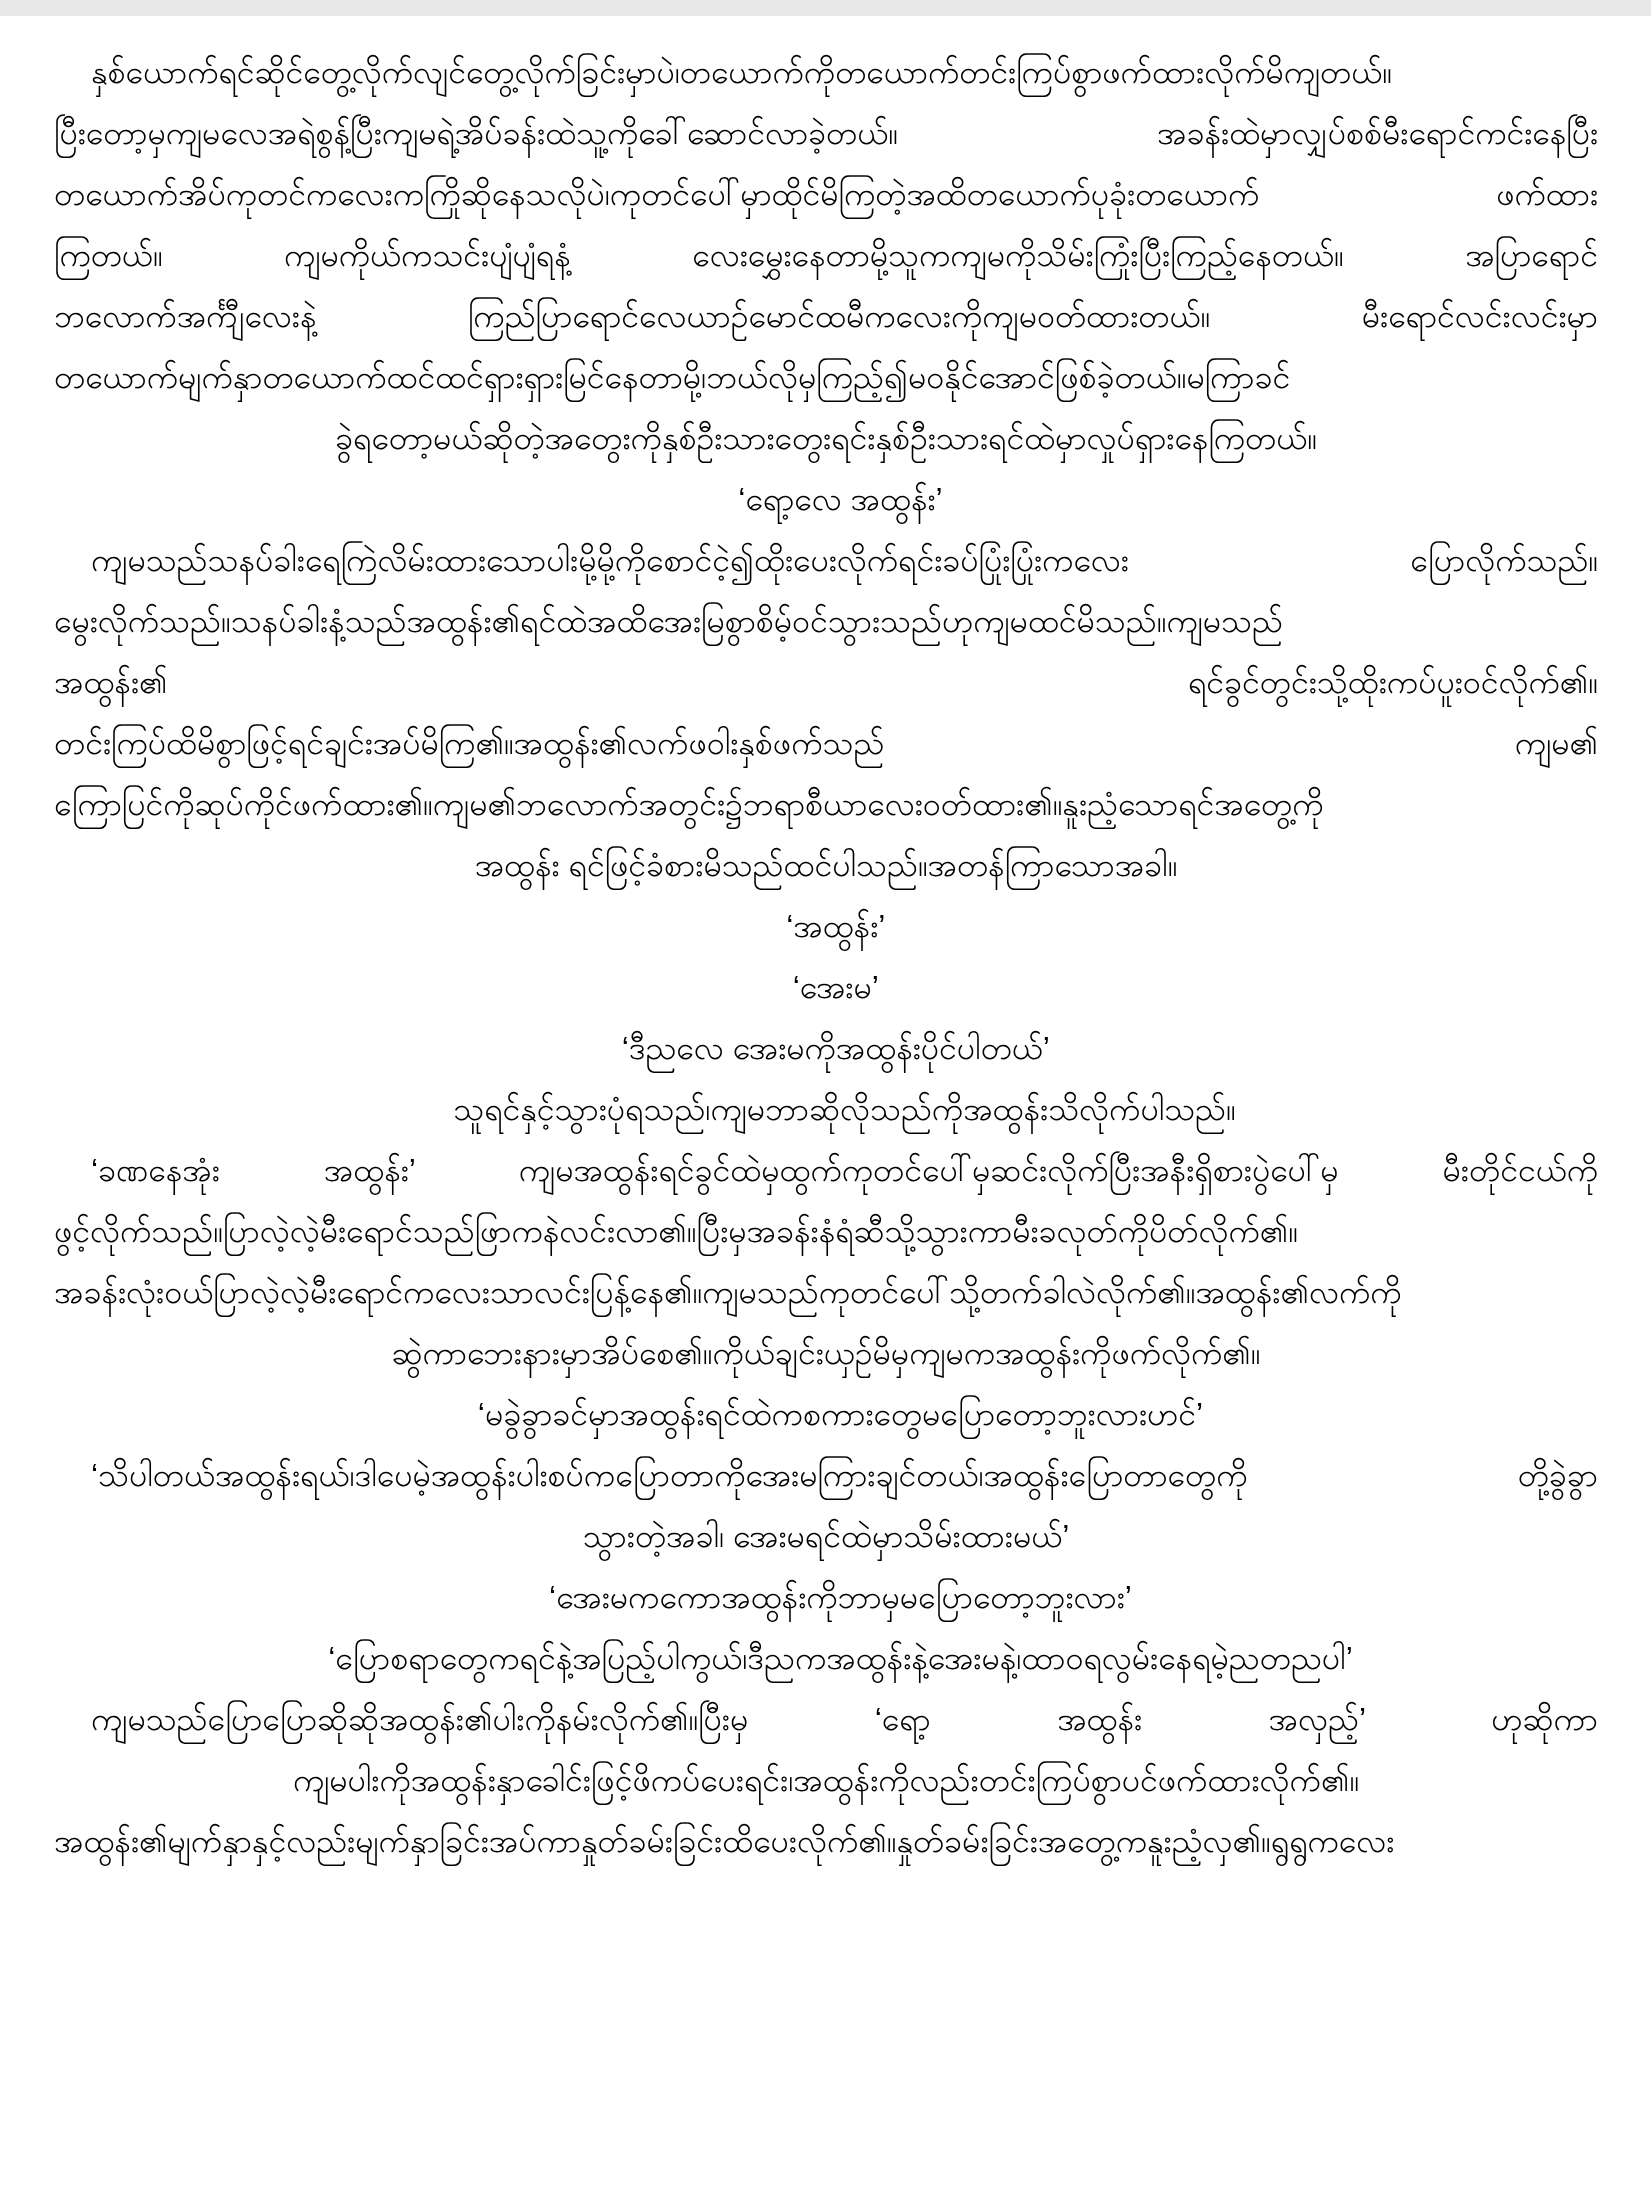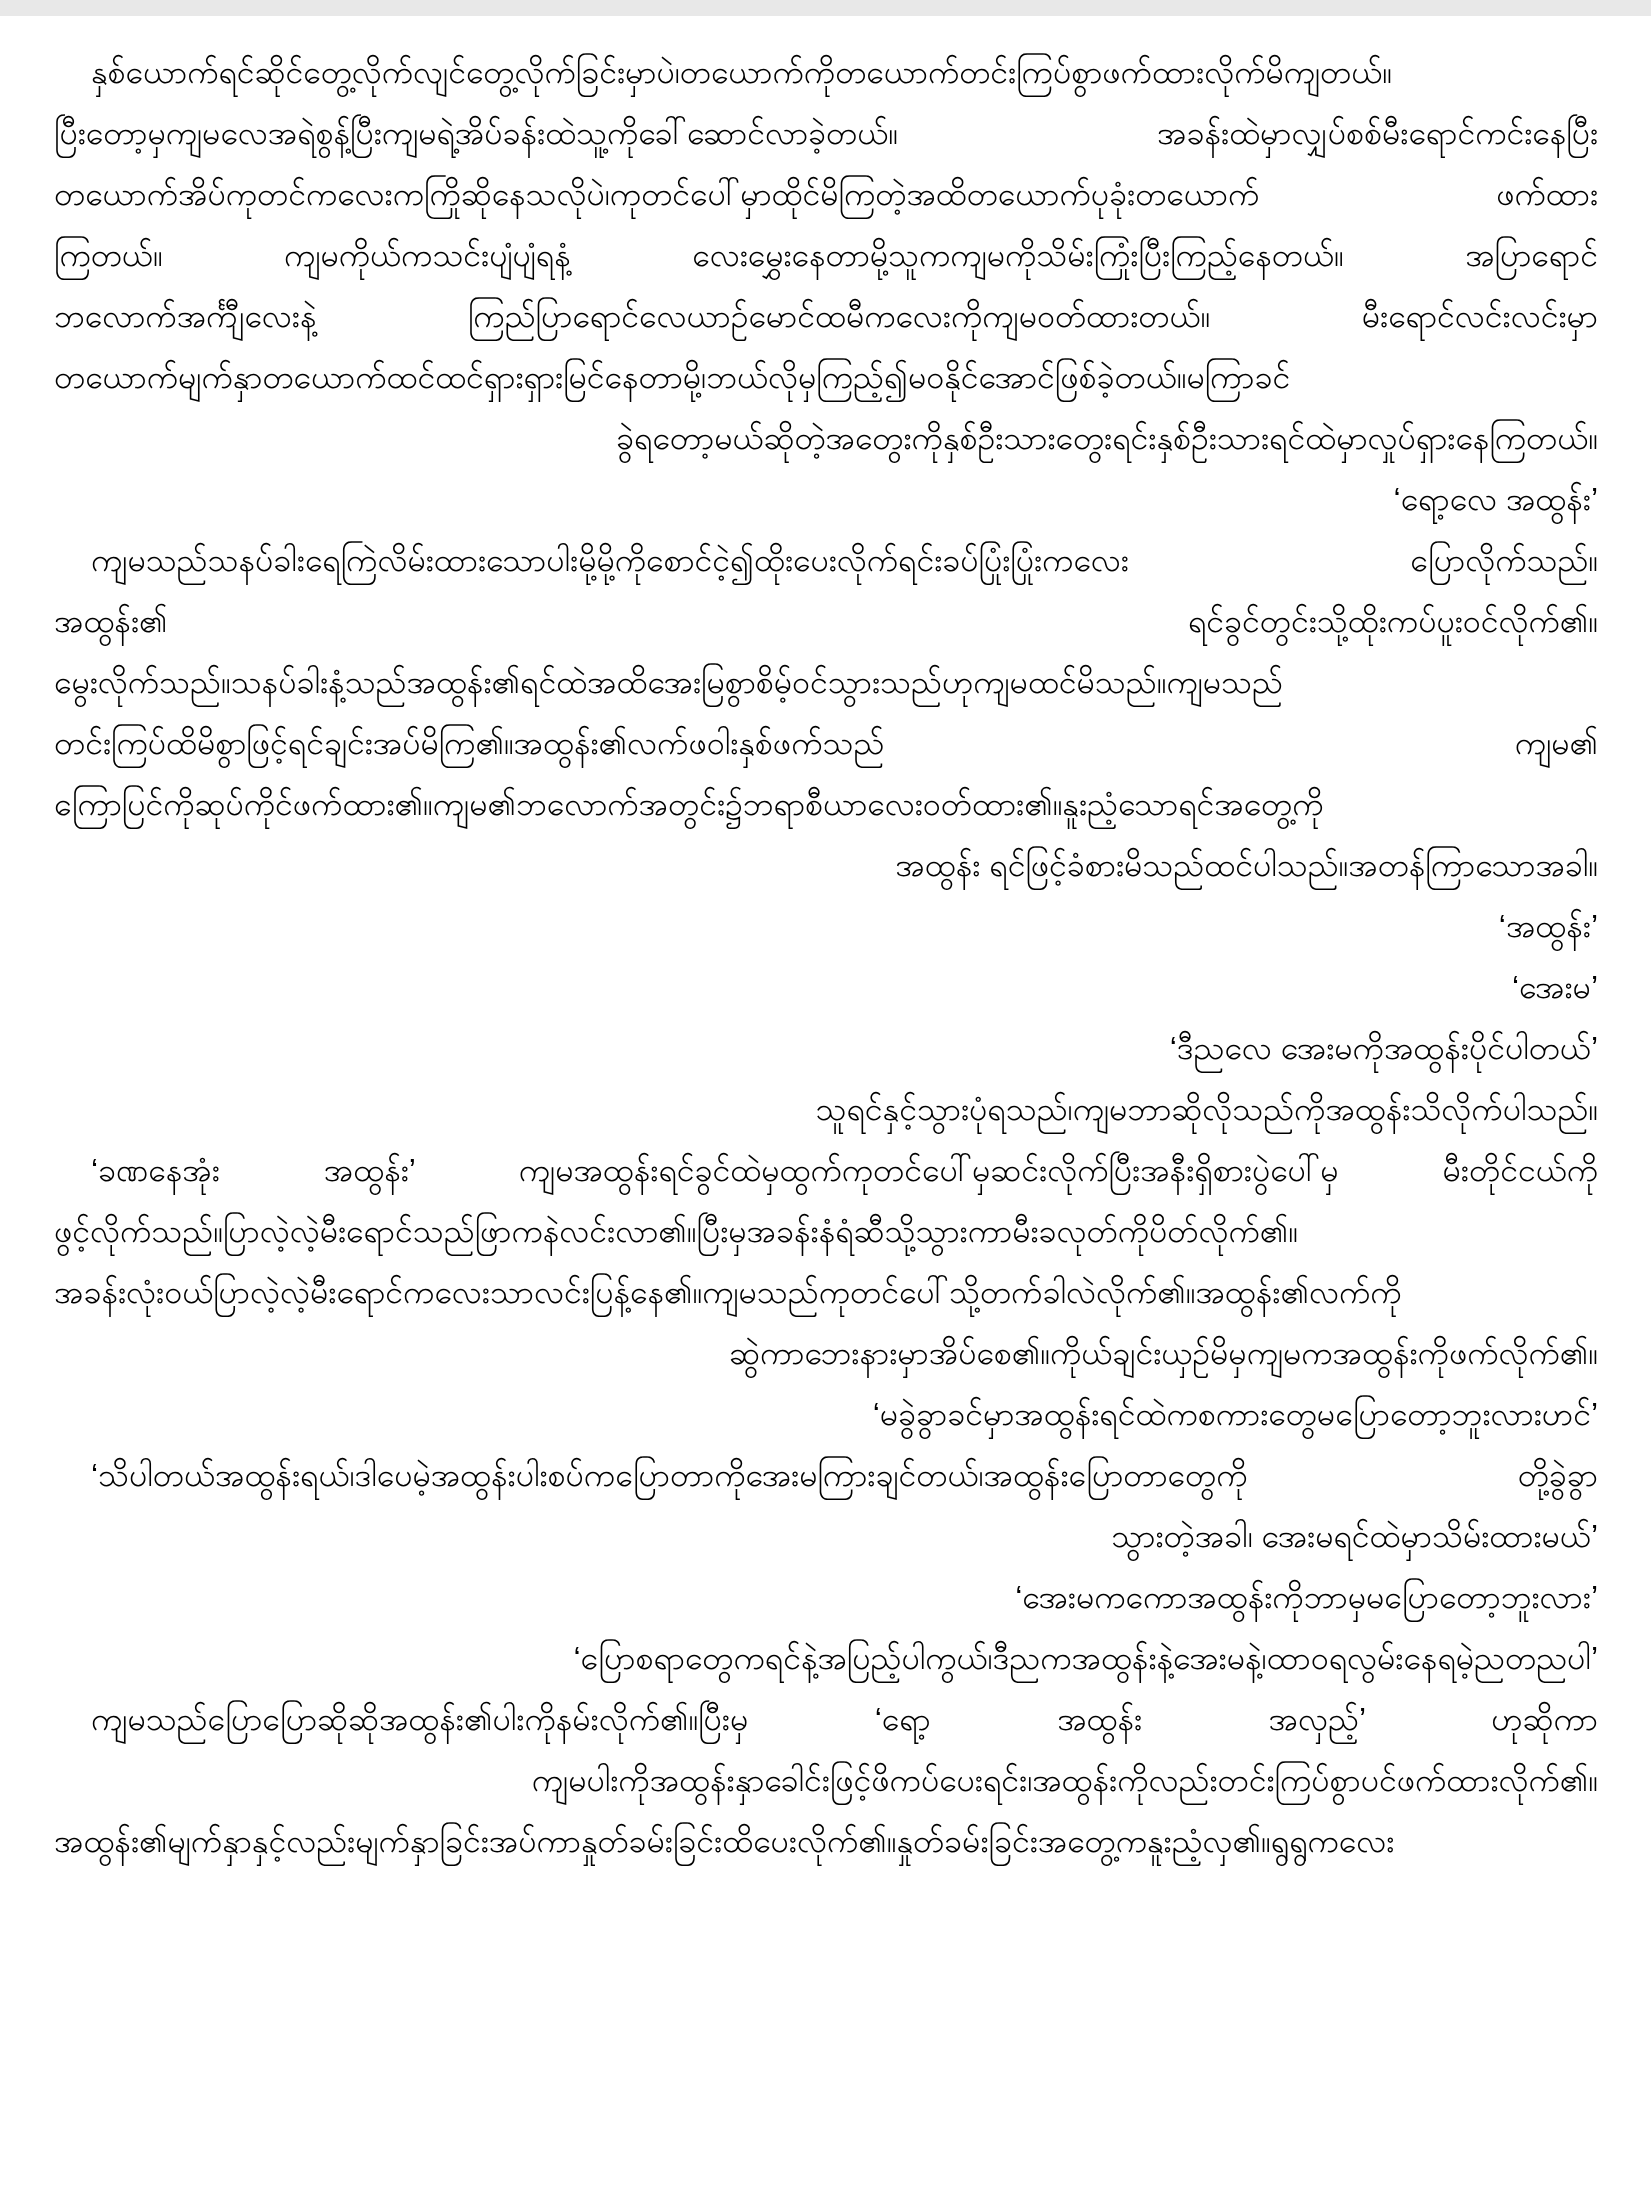--- a/index.html
+++ b/index.html
@@ -16,21 +16,21 @@
     font-weight:400;
     color:#000000;
   }
   .text-block{
     width:100%;
   }
   .line{
     font-size:32px;
     line-height:61px;
     height:61px;
-    text-align:right;
+    text-align:center;
     white-space:normal;
     overflow:hidden;
     letter-spacing:0px;
   }
   .line.justify{
     text-align:justify;
     text-align-last:justify;
     -moz-text-align-last:justify;
   }
 </style>
@@ -41,22 +41,22 @@
   <div class="text-block" id="text-block">
       <div class="line justify" style="padding-left: 37px;">နှစ်ယောက်ရင်ဆိုင်တွေ့လိုက်လျင်တွေ့လိုက်ခြင်းမှာပဲ၊တယောက်ကိုတယောက်တင်းကြပ်စွာဖက်ထားလိုက်မိကျတယ်။</div>
       <div class="line justify" style="padding-left: 0px;">ပြီးတော့မှကျမလေအရဲစွန့်ပြီးကျမရဲ့အိပ်ခန်းထဲသူ့ကိုခေါ်ဆောင်လာခဲ့တယ်။ အခန်းထဲမှာလျှပ်စစ်မီးရောင်ကင်းနေပြီး</div>
       <div class="line justify" style="padding-left: 0px;">တယောက်အိပ်ကုတင်ကလေးကကြိုဆိုနေသလိုပဲ၊ကုတင်ပေါ်မှာထိုင်မိကြတဲ့အထိတယောက်ပုခုံးတယောက် ဖက်ထား</div>
       <div class="line justify" style="padding-left: 0px;">ကြတယ်။ ကျမကိုယ်ကသင်းပျံပျံရနံ့ လေးမွှေးနေတာမို့သူကကျမကိုသိမ်းကြုံးပြီးကြည့်နေတယ်။ အပြာရောင်</div>
       <div class="line justify" style="padding-left: 0px;">ဘလောက်အင်္ကျီလေးနဲ့ ကြည်ပြာရောင်လေယာဉ်မောင်ထမီကလေးကိုကျမဝတ်ထားတယ်။ မီးရောင်လင်းလင်းမှာ</div>
       <div class="line justify" style="padding-left: 0px;">တယောက်မျက်နှာတယောက်ထင်ထင်ရှားရှားမြင်နေတာမို့၊ဘယ်လိုမှကြည့်၍မဝနိုင်အောင်ဖြစ်ခဲ့တယ်။မကြာခင်</div>
       <div class="line" style="padding-left: 0px;">ခွဲရတော့မယ်ဆိုတဲ့အတွေးကိုနှစ်ဦးသားတွေးရင်းနှစ်ဦးသားရင်ထဲမှာလှုပ်ရှားနေကြတယ်။</div>
       <div class="line" style="padding-left: 29px;">‘ရော့လေ  အထွန်း’</div>
       <div class="line justify" style="padding-left: 37px;">ကျမသည်သနပ်ခါးရေကြဲလိမ်းထားသောပါးမို့မို့ကိုစောင်ငဲ့၍ထိုးပေးလိုက်ရင်းခပ်ပြုံးပြုံးကလေး ပြောလိုက်သည်။</div>
+      <div class="line justify" style="padding-left: 0px;">မွေးလိုက်သည်။သနပ်ခါးနံ့သည်အထွန်း၏ရင်ထဲအထိအေးမြစွာစိမ့်ဝင်သွားသည်ဟုကျမထင်မိသည်။ကျမသည်</div>
       <div class="line justify" style="padding-left: 0px;">အထွန်း၏ ရင်ခွင်တွင်းသို့ထိုးကပ်ပူးဝင်လိုက်၏။</div>
-      <div class="line justify" style="padding-left: 0px;">မွေးလိုက်သည်။သနပ်ခါးနံ့သည်အထွန်း၏ရင်ထဲအထိအေးမြစွာစိမ့်ဝင်သွားသည်ဟုကျမထင်မိသည်။ကျမသည်</div>
       <div class="line justify" style="padding-left: 0px;">တင်းကြပ်ထိမိစွာဖြင့်ရင်ချင်းအပ်မိကြ၏။အထွန်း၏လက်ဖဝါးနှစ်ဖက်သည် ကျမ၏</div>
       <div class="line justify" style="padding-left: 0px;">ကြောပြင်ကိုဆုပ်ကိုင်ဖက်ထား၏။ကျမ၏ဘလောက်အတွင်း၌ဘရာစီယာလေးဝတ်ထား၏။နူးညံ့သောရင်အတွေ့ကို</div>
       <div class="line" style="padding-left: 0px;">အထွန်း  ရင်ဖြင့်ခံစားမိသည်ထင်ပါသည်။အတန်ကြာသောအခါ။</div>
       <div class="line" style="padding-left: 19.6px;">‘အထွန်း’</div>
       <div class="line" style="padding-left: 19.6px;">‘အေးမ’</div>
       <div class="line" style="padding-left: 19.6px;">‘ဒီညလေ  အေးမကိုအထွန်းပိုင်ပါတယ်’</div>
       <div class="line" style="padding-left: 37px;">သူရင်နှင့်သွားပုံရသည်၊ကျမဘာဆိုလိုသည်ကိုအထွန်းသိလိုက်ပါသည်။</div>
       <div class="line justify" style="padding-left: 37px;">‘ခဏနေအုံး အထွန်း’ ကျမအထွန်းရင်ခွင်ထဲမှထွက်ကုတင်ပေါ်မှဆင်းလိုက်ပြီးအနီးရှိစားပွဲပေါ်မှ မီးတိုင်ငယ်ကို</div>
       <div class="line justify" style="padding-left: 0px;">ဖွင့်လိုက်သည်။ပြာလဲ့လဲ့မီးရောင်သည်ဖြာကနဲလင်းလာ၏။ပြီးမှအခန်းနံရံဆီသို့သွားကာမီးခလုတ်ကိုပိတ်လိုက်၏။</div>
       <div class="line justify" style="padding-left: 0px;">အခန်းလုံးဝယ်ပြာလဲ့လဲ့မီးရောင်ကလေးသာလင်းပြန့်နေ၏။ကျမသည်ကုတင်ပေါ်သို့တက်ခါလဲလိုက်၏။အထွန်း၏လက်ကို</div>

